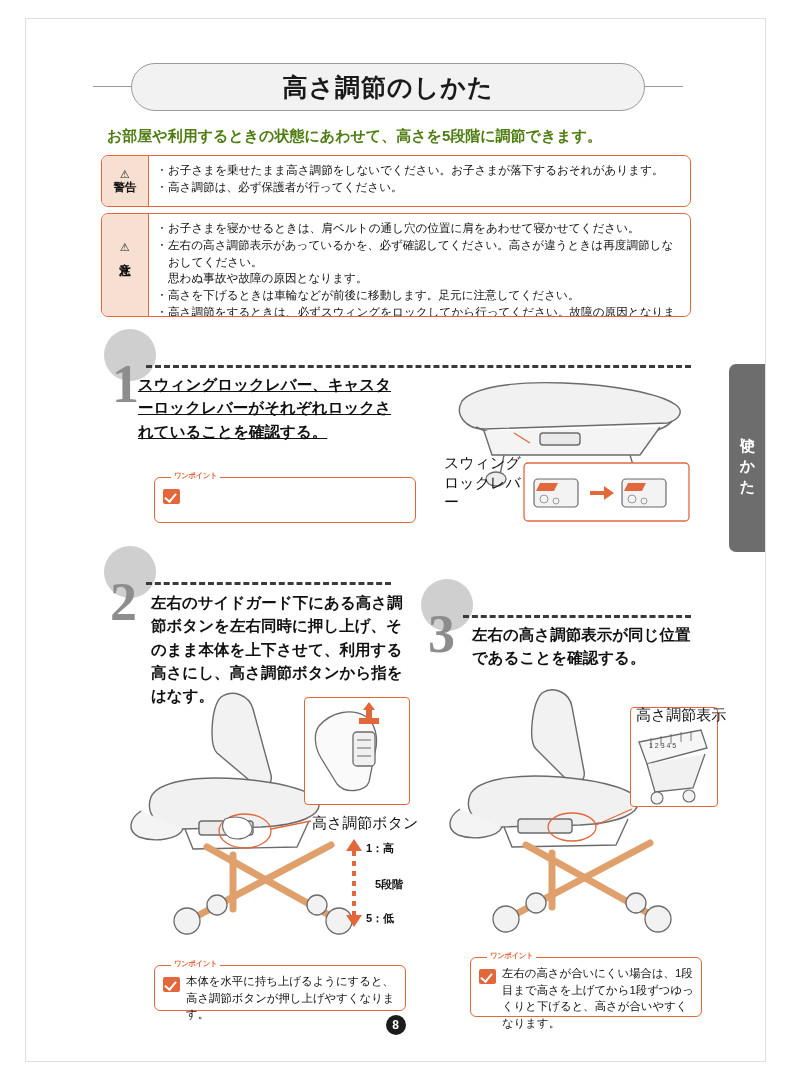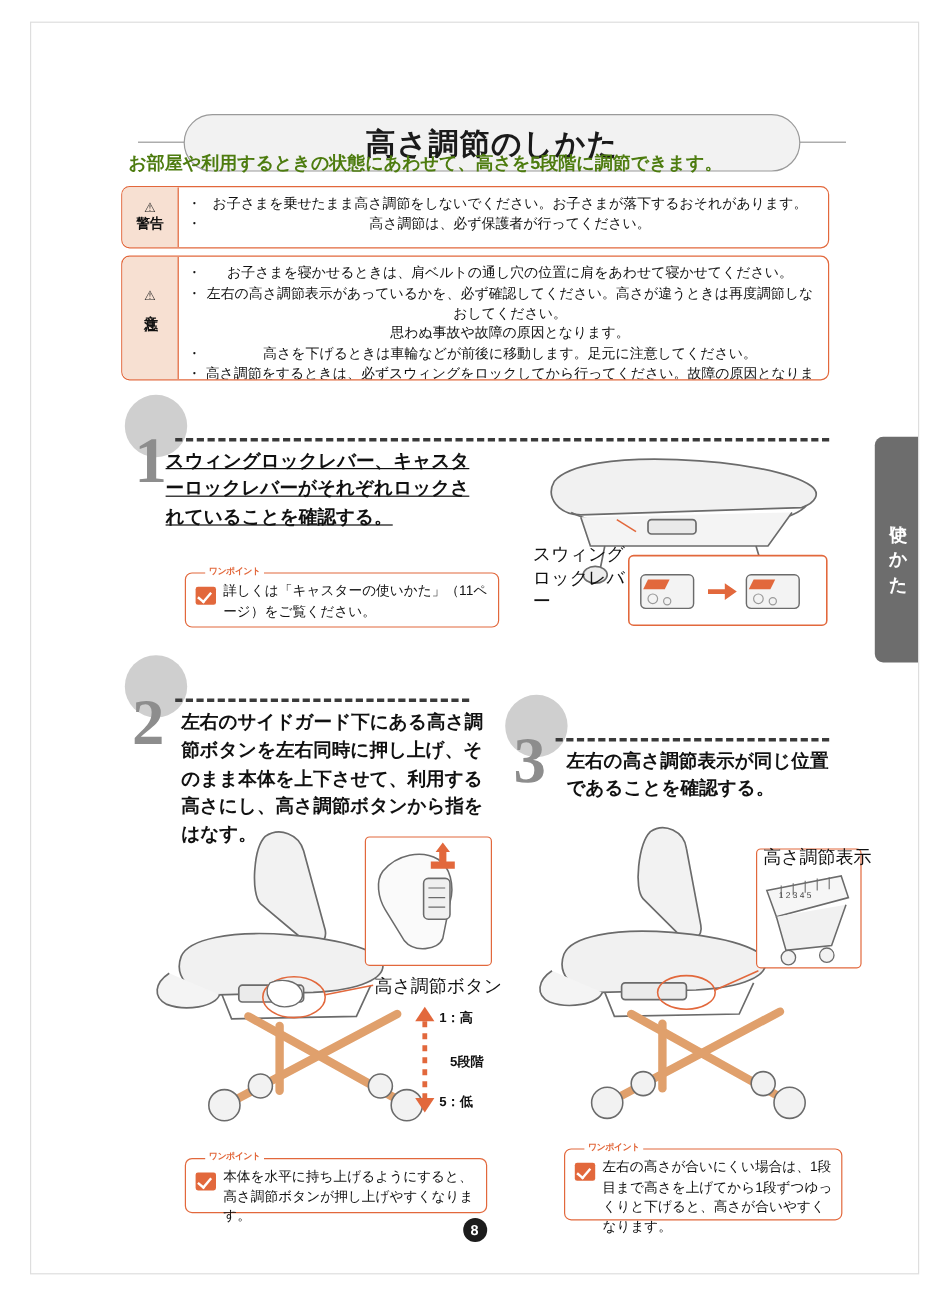--- a/index.html
+++ b/index.html
@@ -6,21 +6,21 @@
   body{font-family:"Liberation Sans","DejaVu Sans",sans-serif;}
   .page{
     position:relative;width:791px;height:1080px;background:#ffffff;
     margin:0 auto;overflow:hidden;
   }
   .sheet{
     position:absolute;left:25px;top:18px;width:741px;height:1044px;
     background:#fff;border:1px solid #dedede;box-sizing:border-box;
   }
   
-  .title-wrap{position:absolute;left:89px;top:44px;width:590px;height:48px;margin-top:32px;}
+  .title-wrap{position:absolute;left:67px;top:44px;width:590px;height:48px;}
   .title-line{position:absolute;top:23px;left:0;width:590px;height:1px;background:#9a9a9a;}
   .title-pill{
     position:absolute;left:38px;top:0;width:514px;height:48px;
     border:1.5px solid #9a9a9a;border-radius:24px;background:#f2f2f2;
     box-sizing:border-box;display:flex;align-items:center;justify-content:center;
   }
   .title-pill span{font-size:25px;font-weight:bold;color:#1a1a1a;letter-spacing:1px;}
   .lead{
     position:absolute;left:81px;top:108px;width:600px;
     font-size:15px;font-weight:bold;color:#4d7c0f;
@@ -30,21 +30,21 @@
     position:absolute;left:75px;border:1.5px solid #e2683c;border-radius:7px;
     box-sizing:border-box;background:#fff;overflow:hidden;
   }
   .box .tag{
     position:absolute;left:0;top:0;bottom:0;width:46px;background:#f7e0d2;
     border-right:1.5px solid #e2683c;display:flex;flex-direction:column;
     align-items:center;justify-content:center;gap:1px;
   }
   .tag .tri{font-size:11px;color:#222;line-height:1;}
   .tag .tx{font-size:11.5px;font-weight:bold;color:#111;line-height:1.05;letter-spacing:0;}
-  .box ul{margin:0;padding:6px 8px 6px 56px;list-style:none;text-align:center;}
+  .box ul{margin:0;padding:6px 8px 6px 56px;list-style:none;}
   .box li{
     font-size:11.6px;color:#111;line-height:1.45;position:relative;padding-left:10px;
   }
   .box li.nobullet{padding-left:10px;}
   .box li::before{content:"・";position:absolute;left:-2px;top:0;}
   .box li.nobullet::before{content:"";}
   #warn-box{top:136px;width:590px;height:52px;}
   #caution-box{top:194px;width:590px;height:104px;}
   
   .step-circle{
@@ -177,21 +177,20 @@
           <circle cx="112" cy="130" r="3"></circle>
         <circle cx="188" cy="128" r="4"></circle>
           <circle cx="200" cy="130" r="3"></circle>
       </g>
     </svg>
     <div class="callout-label" style="left:418px;top:418px;width:80px;">スウィングロックレバー</div>
 
     <div class="onepoint" style="left:128px;top:458px;width:262px;height:46px;">
       <span class="op-label">ワンポイント</span>
       <span class="op-check"></span>
-      <span class="op-text">詳しくは「キャスターの使いかた」（11ページ）をご覧ください。</span>
     </div>
 
     <div class="step-circle" style="left:78px;top:527px;"></div>
     <div class="step-num" style="left:84px;top:556px;">2</div>
     <div class="dash" style="left:120px;top:563px;width:245px;"></div>
     <div class="step-text" style="left:125px;top:572px;width:262px;">左右のサイドガード下にある高さ調節ボタンを左右同時に押し上げ、そのまま本体を上下させて、利用する高さにし、高さ調節ボタンから指をはなす。</div>
 
     <svg class="illus" style="left:95px;top:660px;" width="300" height="260">
       <g fill="none" stroke="#6b6b6b" stroke-width="1.4">
         <path d="M100,18 C112,10 128,16 132,30 L150,96 C152,106 142,112 134,106 L96,74 C88,66 90,28 100,18 Z" fill="#f2f2f2"></path>

